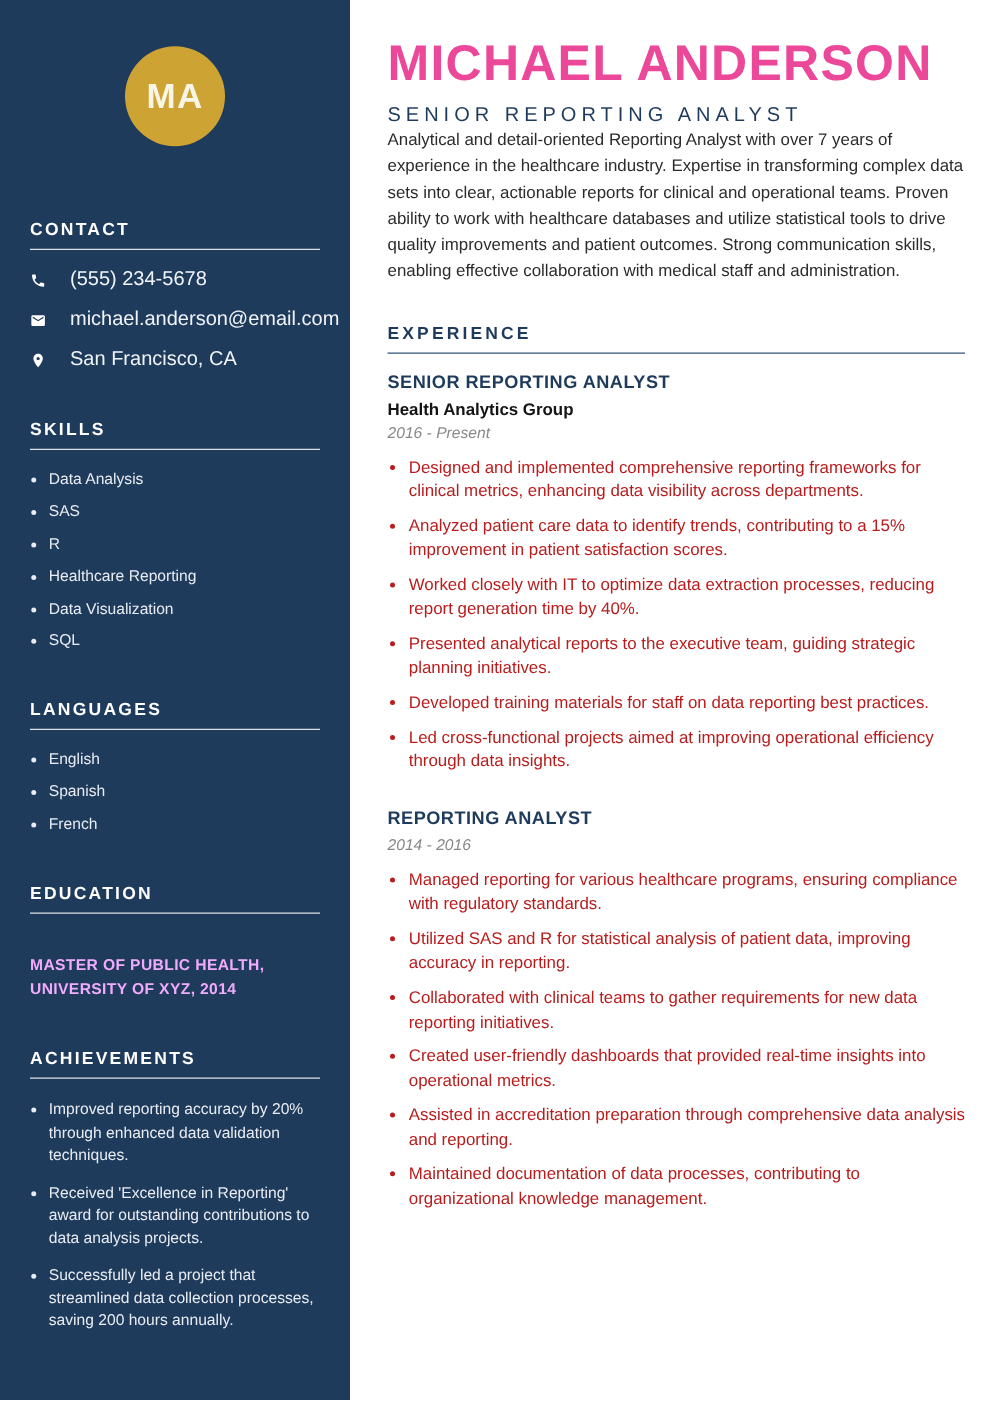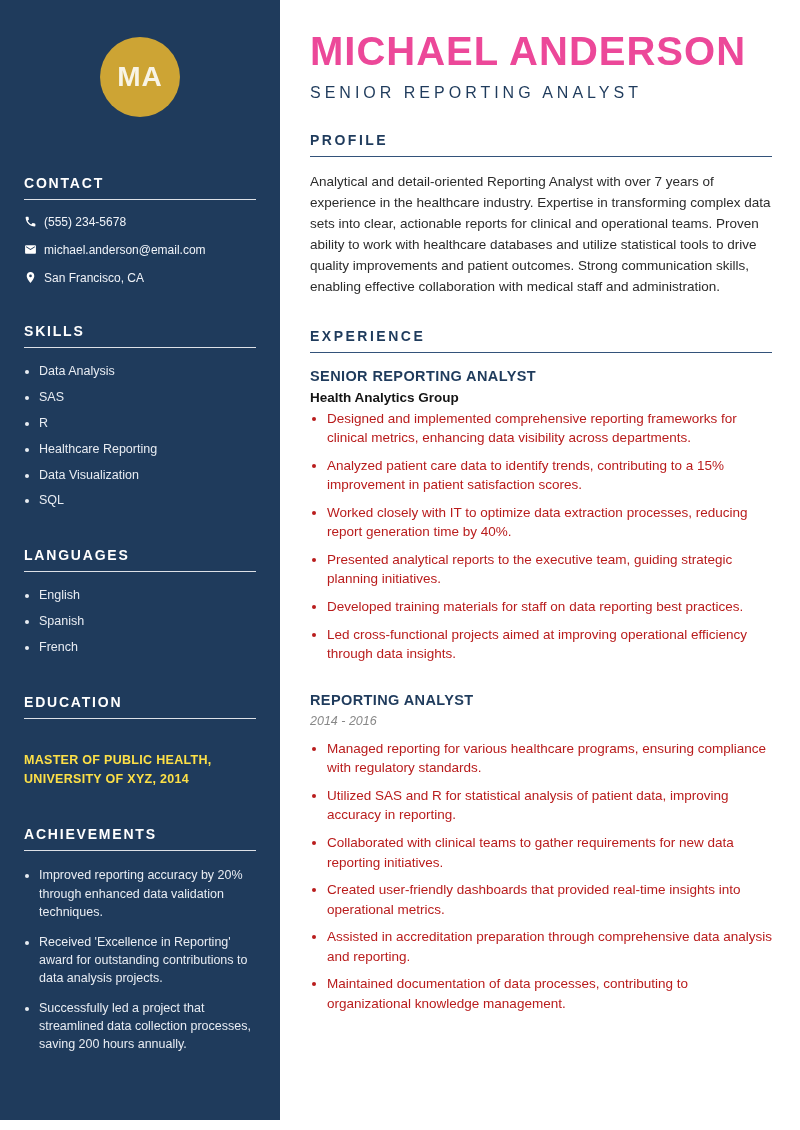--- a/index.html
+++ b/index.html
@@ -44,45 +44,45 @@
     letter-spacing: 1.8px;
     color: #ffffff;
     padding-bottom: 8px;
     border-bottom: 1px solid rgba(255,255,255,0.85);
     margin-top: 38px;
     margin-bottom: 15px;
   }
   .side-heading.first { margin-top: 58px; }
   .contact-row {
     display: flex;
-    align-items: flex-start;
-    gap: 6px;
+    align-items: center;
+    gap: 18px;
     margin-bottom: 14px;
-    font-size: 12px;
+    font-size: 16px;
     color: #f0f3f8;
   }
   .contact-row .icn { display: inline-flex; width: 14px; flex-shrink: 0; }
   .contact-row svg { width: 13px; height: 13px; fill: #ffffff; }
   .side-list {
     list-style: disc;
     padding-left: 15px;
     margin-top: 4px;
   }
   .side-list li {
     font-size: 12.5px;
     color: #e8ecf2;
     margin-bottom: 9px;
     line-height: 1.35;
   }
   .side-list.loose li { margin-bottom: 12px; line-height: 1.45; }
   .edu-text {
     font-size: 12.5px;
     font-weight: 700;
     line-height: 1.5;
-    color: #fde047;
+    color: #f0abfc;
     letter-spacing: 0.3px;
     margin-top: 32px;
   }
 
   
   .main {
     flex: 1;
     padding: 30px 28px 0 30px;
   }
   .name {
@@ -215,28 +215,28 @@
         <li>Successfully led a project that streamlined data collection processes, saving 200 hours annually.</li>
       </ul>
 
   </aside>
 
   <main class="main">
 
     <h1 class="name">MICHAEL ANDERSON</h1>
     <div class="job-headline">SENIOR REPORTING ANALYST</div>
 
-    <div class="main-heading">PROFILE</div>
     <p class="profile-text">Analytical and detail-oriented Reporting Analyst with over 7 years of experience in the healthcare industry. Expertise in transforming complex data sets into clear, actionable reports for clinical and operational teams. Proven ability to work with healthcare databases and utilize statistical tools to drive quality improvements and patient outcomes. Strong communication skills, enabling effective collaboration with medical staff and administration.</p>
 
     <div class="main-heading">EXPERIENCE</div>
 
     <section class="job">
       <div class="job-title">SENIOR REPORTING ANALYST</div>
       <div class="job-company">Health Analytics Group</div>
+      <div class="job-dates">2016 - Present</div>
       <ul class="job-bullets">
 
       <li>Designed and implemented comprehensive reporting frameworks for clinical metrics, enhancing data visibility across departments.</li>
           <li>Analyzed patient care data to identify trends, contributing to a 15% improvement in patient satisfaction scores.</li>
           <li>Worked closely with IT to optimize data extraction processes, reducing report generation time by 40%.</li>
           <li>Presented analytical reports to the executive team, guiding strategic planning initiatives.</li>
           <li>Developed training materials for staff on data reporting best practices.</li>
           <li>Led cross-functional projects aimed at improving operational efficiency through data insights.</li>
         </ul>
     </section>

